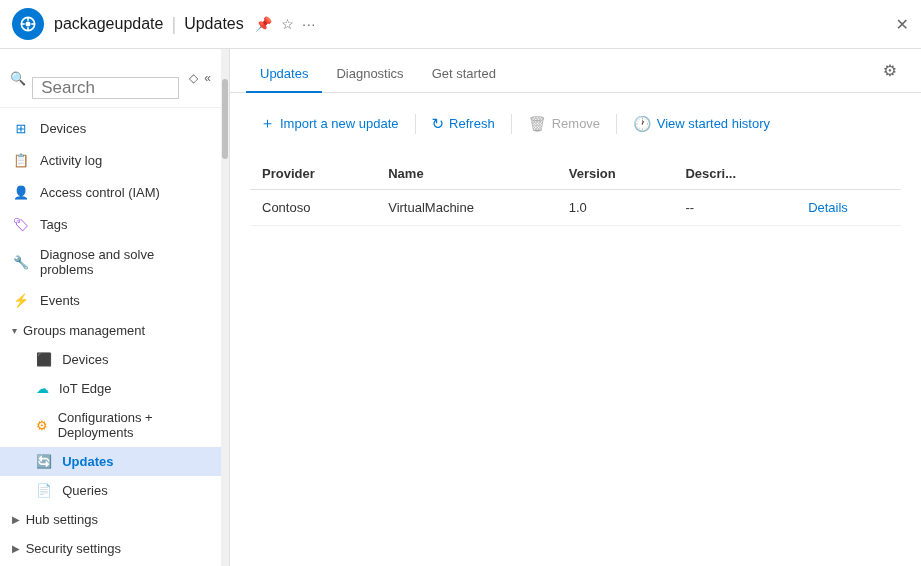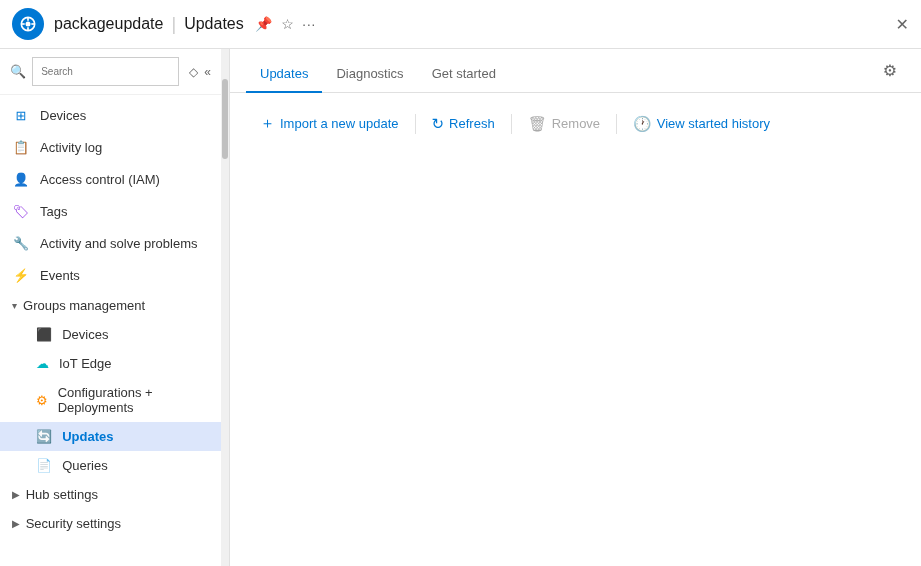--- a/index.html
+++ b/index.html
@@ -88,21 +88,21 @@
   <span style="margin-left:auto;cursor:pointer;font-size:16px;color:#666;">✕</span>
 </div>
 
 <div class="main-layout">
 
   <div class="sidebar-wrapper">
     <div class="sidebar-content">
 
       <div class="sidebar-search">
         <span style="color:#666;font-size:13px;">🔍</span>
-        <input type="text" style="border: 1px solid rgb(204, 204, 204); padding: 8px 8px; font-size: 10px; width: 100%; outline: none;" placeholder="Search">
+        <input type="text" style="border: 1px solid rgb(204, 204, 204); padding: 0 8px; font-size: 17px; width: 100%; outline: none; margin-top: 20px;" placeholder="Search">
         <span style="cursor:pointer;color:#666;font-size:12px;margin-left:4px;">◇</span>
         <span style="cursor:pointer;color:#666;font-size:12px;">«</span>
       </div>
 
       <div class="sidebar-nav">
 
         <div class="nav-item">
           <span class="nav-icon" style="color:#0078d4;">⊞</span>
           <span>Devices</span>
         </div>
@@ -117,21 +117,21 @@
           <span>Access control (IAM)</span>
         </div>
 
         <div class="nav-item">
           <span class="nav-icon" style="color:#8a2be2;">🏷</span>
           <span>Tags</span>
         </div>
 
         <div class="nav-item">
           <span class="nav-icon" style="color:#0078d4;">🔧</span>
-          <span>Activity and solve problems</span>
+          <span>Diagnose and solve problems</span>
         </div>
 
         <div class="nav-item">
           <span class="nav-icon" style="color:#ffd700;">⚡</span>
           <span>Events</span>
         </div>
 
         <div class="nav-section-header">
           <span class="chevron">▾</span>
           <span>Groups management</span>
@@ -207,16 +207,38 @@
           <span class="btn-icon">🗑</span>
           <span>Remove</span>
         </button>
         <div class="toolbar-divider"></div>
         <button class="toolbar-btn">
           <span class="btn-icon">🕐</span>
           <span>View started history</span>
         </button>
       </div>
 
+      <table class="data-table">
+        <thead>
+          <tr>
+            <th>Provider</th>
+            <th>Name</th>
+            <th>Version</th>
+            <th>Descri...</th>
+            <th></th>
+          </tr>
+        </thead>
+        <tbody>
+          <tr>
+            <td>Contoso</td>
+            <td>VirtualMachine</td>
+            <td>1.0</td>
+            <td>--</td>
+            <td>
+              <a class="details-link">Details</a>
+            </td>
+          </tr>
+        </tbody>
+      </table>
 
     </div>
   </div>
 </div>
 
 </body></html>

